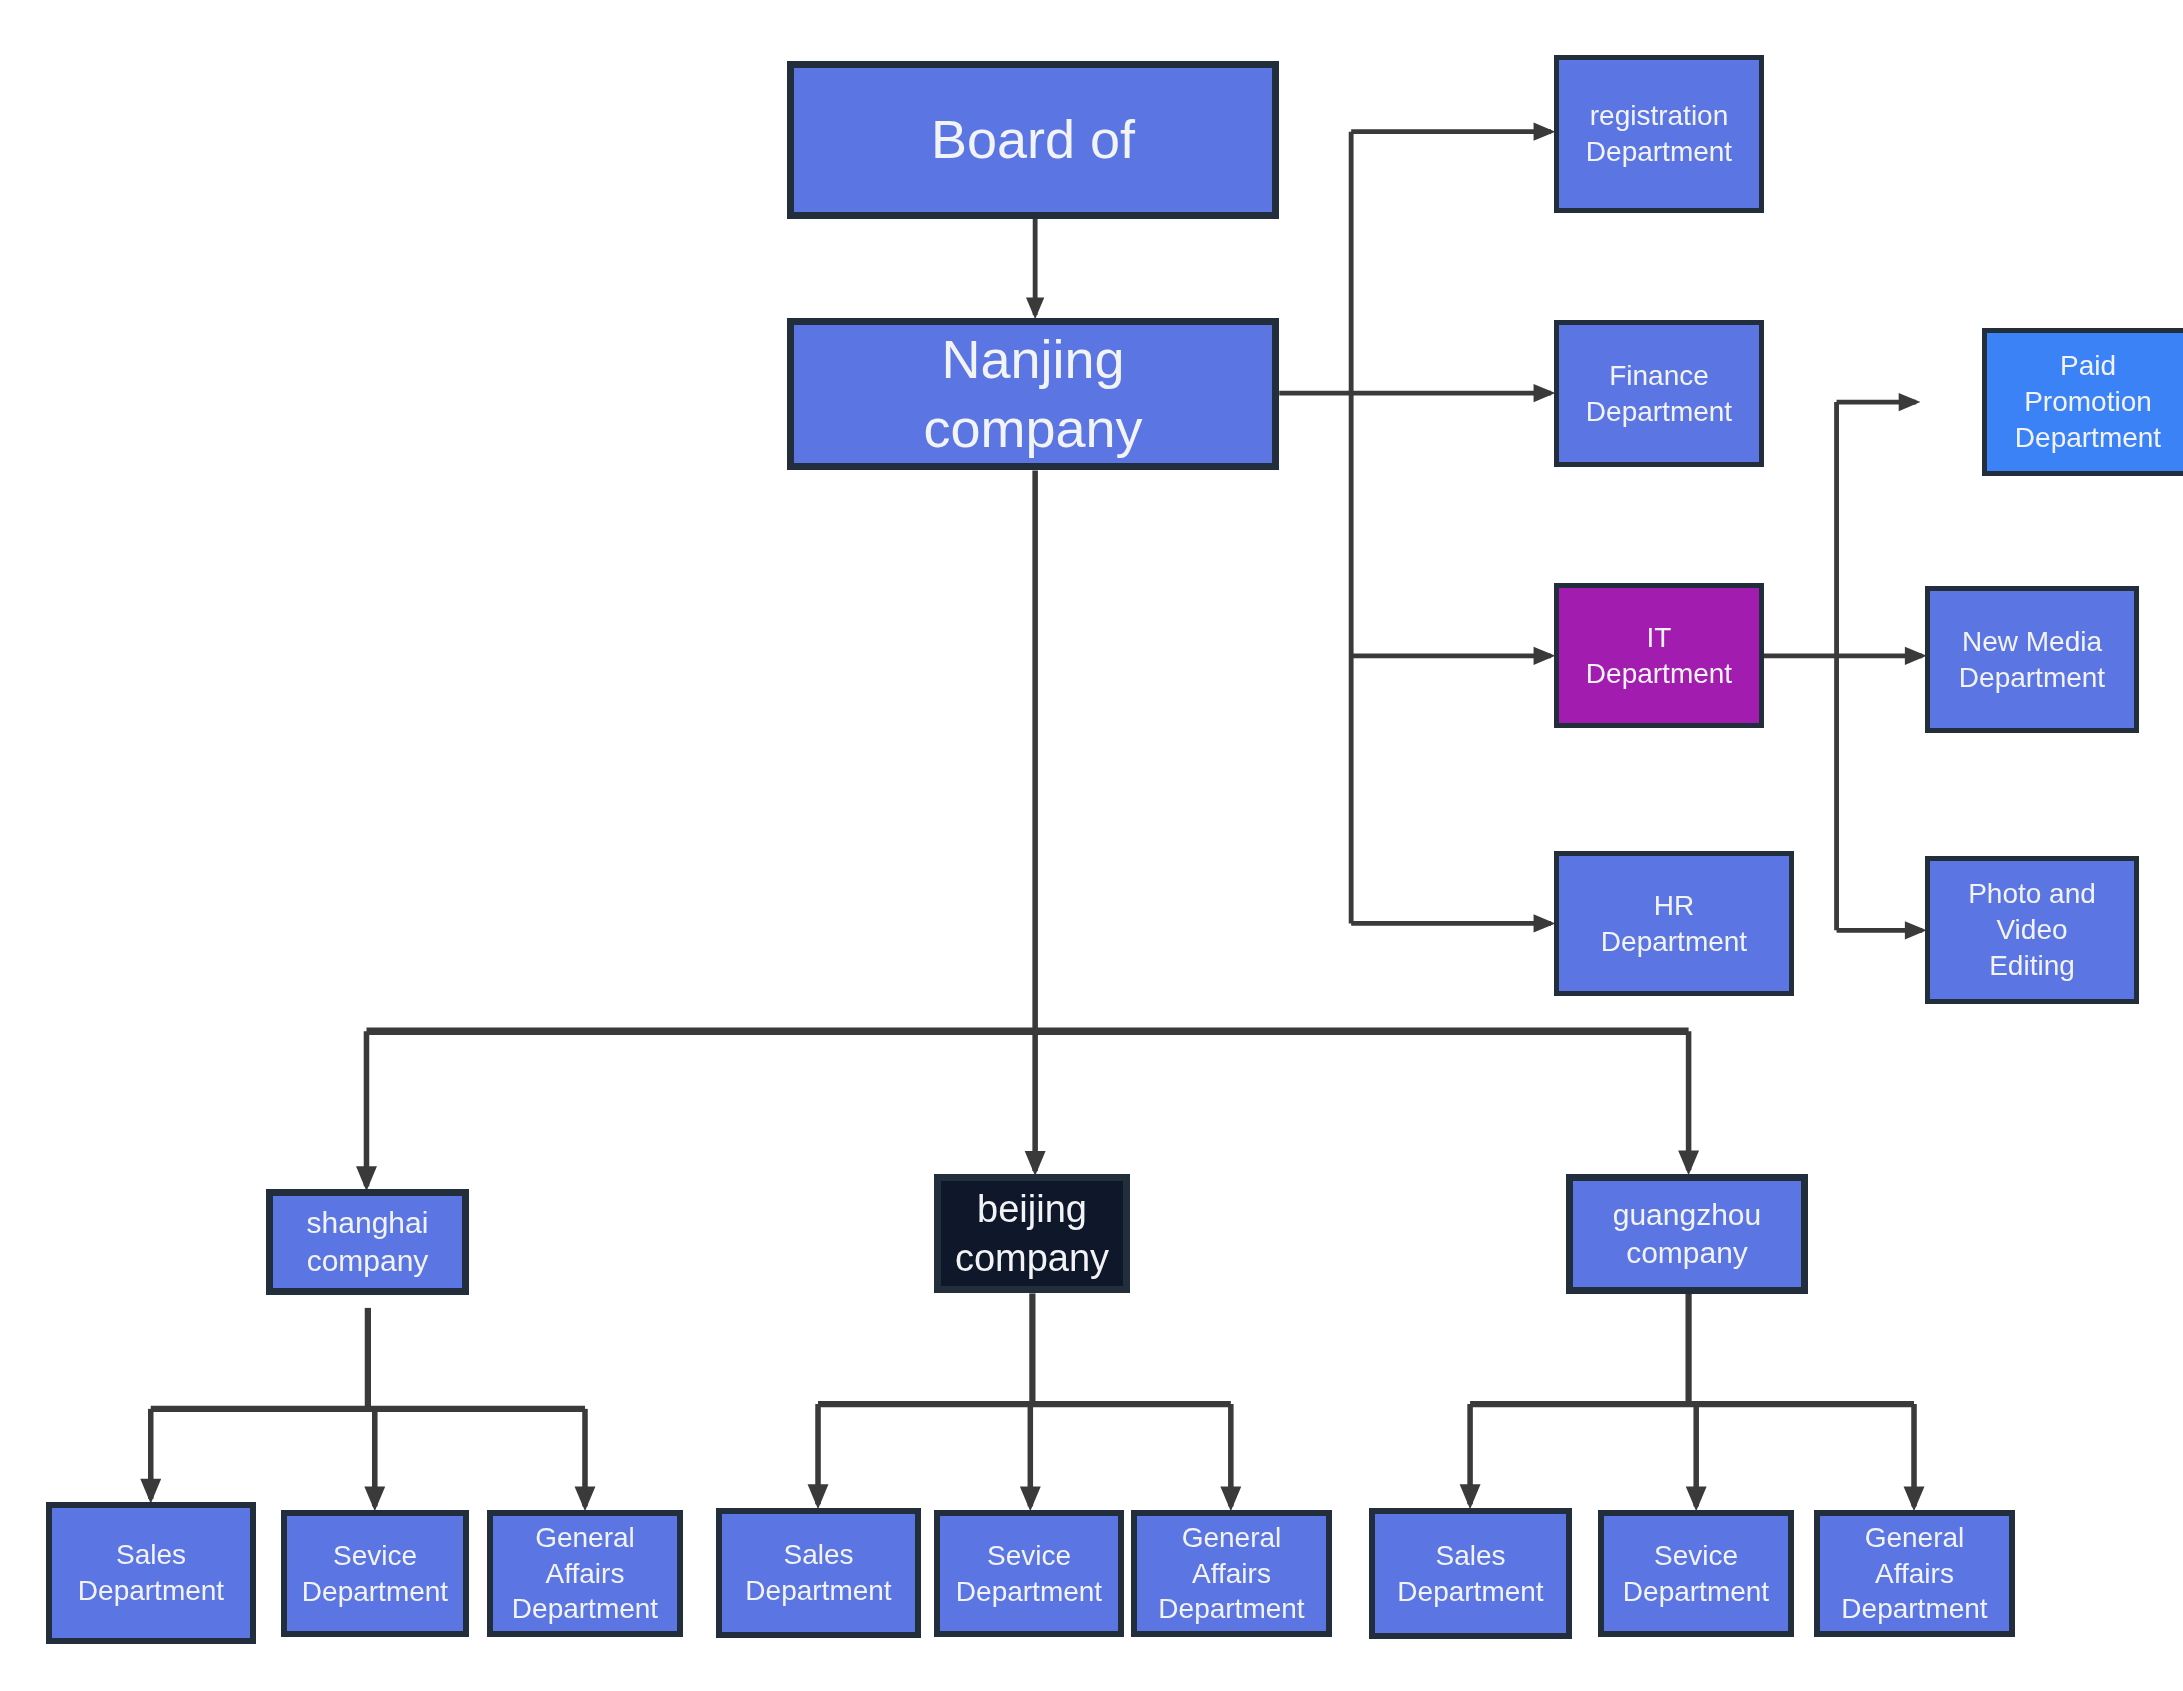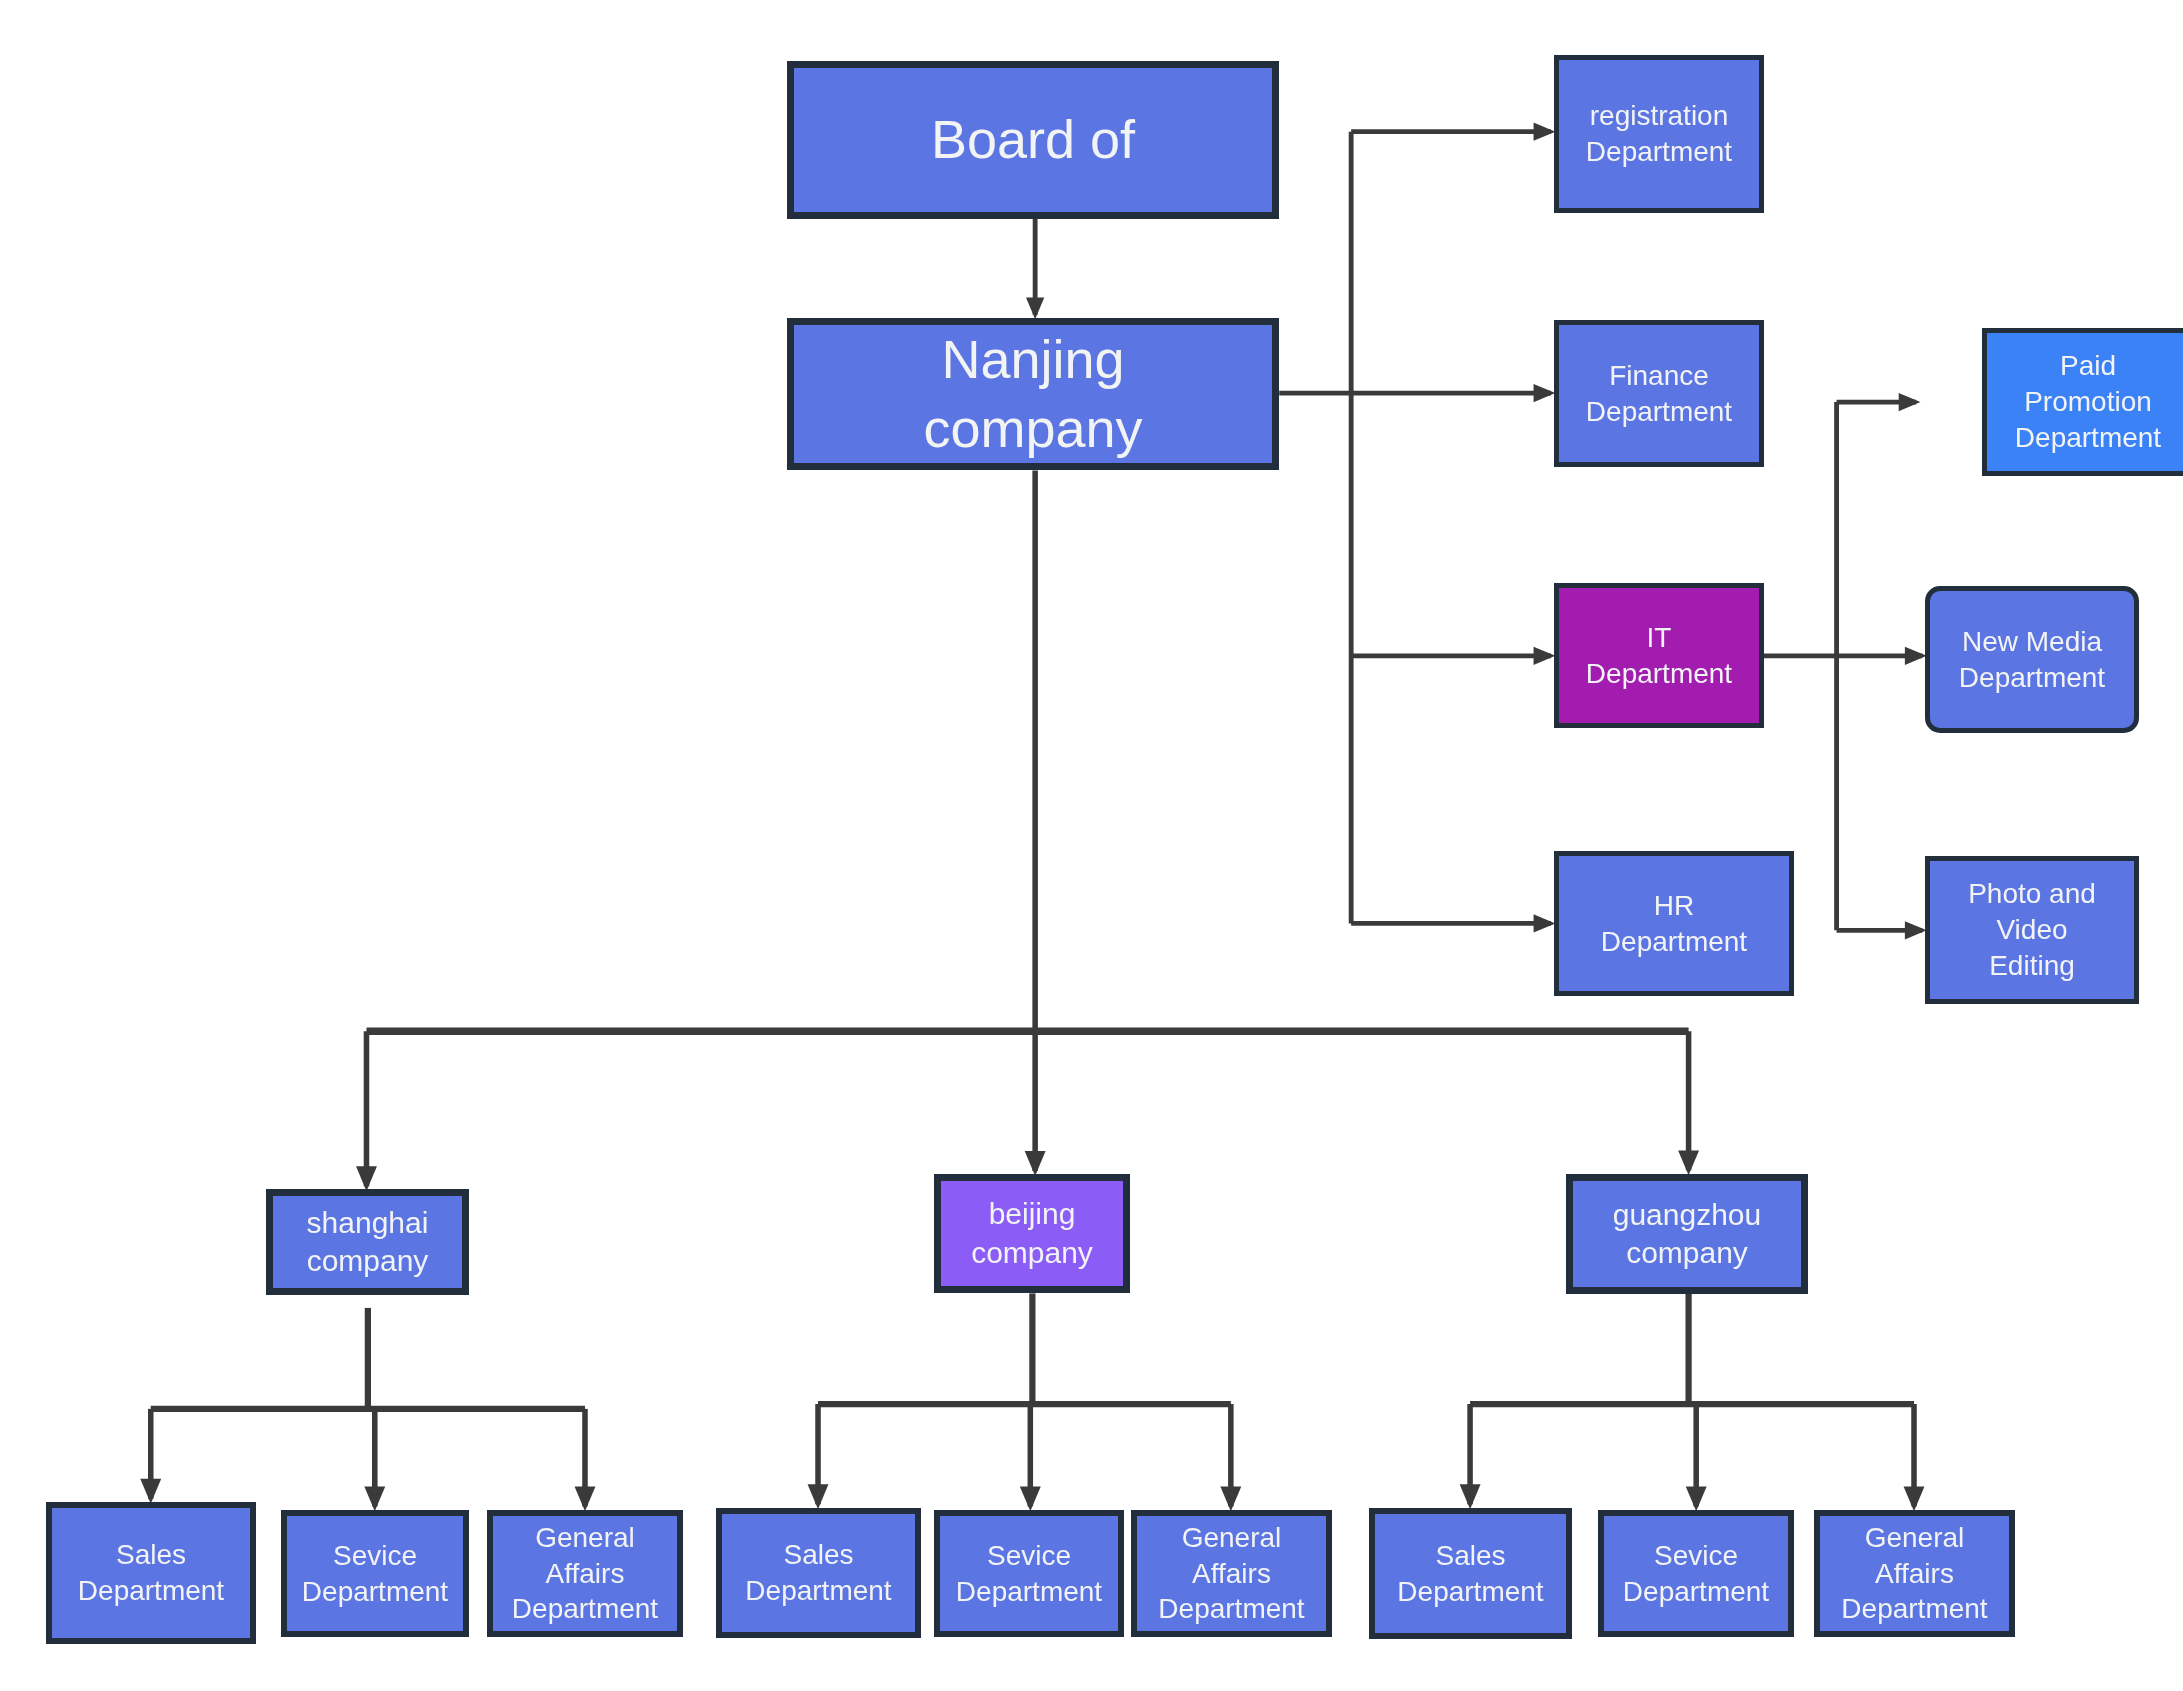--- a/index.html
+++ b/index.html
@@ -95,34 +95,34 @@
       </div>
       <div class="node" style="left: 1554px; top: 851px; width: 240px; height: 145px; font-size: 28px; border-width: 5.5px; background: rgb(91, 118, 226); border-color: rgb(35, 46, 60); color: rgb(242, 243, 245);">
         <div class="label-line">HR</div>
         <div class="label-line">Department</div>
       </div>
       <div class="node" style="left: 1982px; top: 328px; width: 212px; height: 148px; font-size: 28px; border-width: 5.5px; background: #3b82f6; border-color: rgb(35, 46, 60); color: rgb(242, 243, 245);">
         <div class="label-line">Paid</div>
         <div class="label-line">Promotion</div>
         <div class="label-line">Department</div>
       </div>
-      <div class="node" style="left: 1925px; top: 586px; width: 214px; height: 147px; font-size: 28px; border-width: 5.5px; background: rgb(91, 118, 226); border-color: rgb(35, 46, 60); color: rgb(242, 243, 245); border-radius: 15px;">
+      <div class="node" style="left: 1925px; top: 586px; width: 214px; height: 147px; font-size: 28px; border-width: 5.5px; background: rgb(91, 118, 226); border-color: rgb(35, 46, 60); color: rgb(242, 243, 245);">
         <div class="label-line">New Media</div>
         <div class="label-line">Department</div>
       </div>
       <div class="node" style="left: 1925px; top: 856px; width: 214px; height: 148px; font-size: 28px; border-width: 5.5px; background: rgb(91, 118, 226); border-color: rgb(35, 46, 60); color: rgb(242, 243, 245);">
         <div class="label-line">Photo and</div>
         <div class="label-line">Video</div>
         <div class="label-line">Editing</div>
       </div>
       <div class="node" style="left: 266px; top: 1189px; width: 203px; height: 106px; font-size: 30px; border-width: 7.6px; background: rgb(91, 118, 226); border-color: rgb(35, 46, 60); color: rgb(242, 243, 245);">
         <div class="label-line">shanghai</div>
         <div class="label-line">company</div>
       </div>
-      <div class="node" style="left: 934px; top: 1174px; width: 196px; height: 119px; font-size: 30px; border-width: 7.6px; background: #8b5cf6; border-color: rgb(35, 46, 60); color: rgb(242, 243, 245);">
+      <div class="node" style="left: 934px; top: 1174px; width: 196px; height: 119px; font-size: 38px; border-width: 7.6px; background: #0f172a; border-color: rgb(35, 46, 60); color: rgb(242, 243, 245);">
         <div class="label-line">beijing</div>
         <div class="label-line">company</div>
       </div>
       <div class="node" style="left: 1566px; top: 1174px; width: 242px; height: 120px; font-size: 30px; border-width: 7.6px; background: rgb(91, 118, 226); border-color: rgb(35, 46, 60); color: rgb(242, 243, 245);">
         <div class="label-line">guangzhou</div>
         <div class="label-line">company</div>
       </div>
       <div class="node" style="left: 46px; top: 1502px; width: 210px; height: 142px; font-size: 28px; border-width: 6.2px; background: rgb(91, 118, 226); border-color: rgb(35, 46, 60); color: rgb(242, 243, 245);">
         <div class="label-line">Sales</div>
         <div class="label-line">Department</div>

